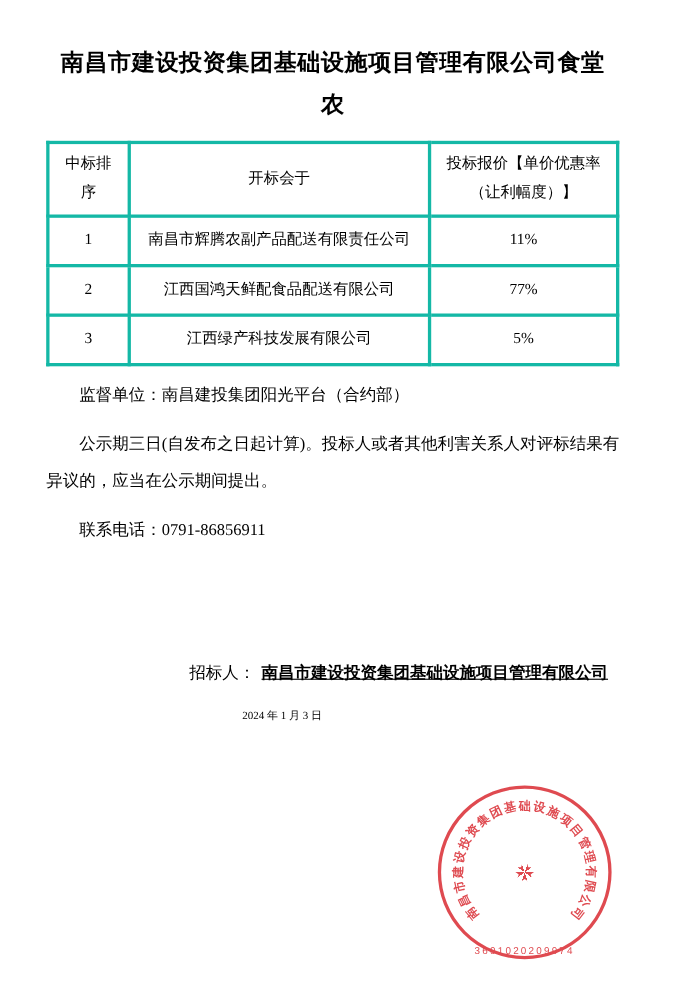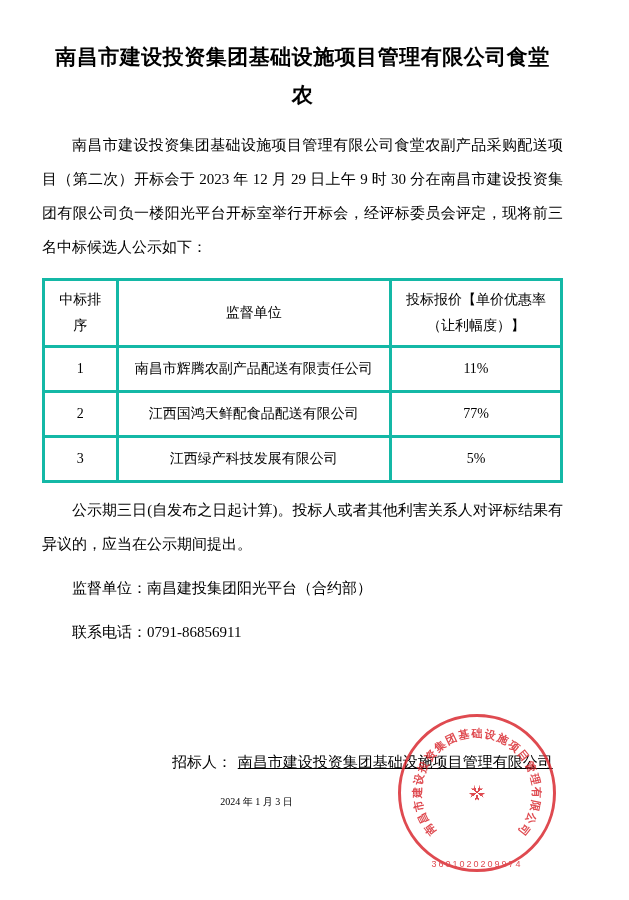--- a/index.html
+++ b/index.html
@@ -80,21 +80,21 @@
     margin-top: 96px;
     position: relative;
     font-size: 15px;
     line-height: 34px;
   }
   .sign-line {
     text-indent: 130px;
   }
   .sign-company {
     text-decoration: underline;
-    font-weight: normal;
+    font-weight: bold;
     padding: 0 2px;
   }
   .sign-date {
     text-align: center;
     padding-right: 92px;
     margin-top: 6px;
     font-size: 10px;
   }
   .seal {
     position: absolute;
@@ -156,30 +156,29 @@
   }
 </style>
 </head>
 <body>
 
 <div class="page">
 
   <div class="doc-title">南昌市建设投资集团基础设施项目管理有限公司食堂农</div>
 
 
-  <div class="body-para">南昌市建设投资集团基础设施项目管理有限公司食堂农副产品采购配送项目（第二次）开标会于 2023 年 12 月 29 日上午 9 时 30 分在南昌市建设投资集团有限公司负一楼阳光平台开标室举行开标会，经评标委员会评定，现将前三名中标候选人公示如下：</div>
 
   <table class="bid-table">
     <thead>
       <tr>
         <th class="col-rank">
           <div>中标排</div>
           <div>序</div>
         </th>
-        <th class="col-name">监督单位</th>
+        <th class="col-name">开标会于</th>
         <th class="col-price">
           <div>投标报价【单价优惠率</div>
           <div>（让利幅度）】</div>
         </th>
       </tr>
     </thead>
     <tbody>
       <tr class="row-data">
         <td>1</td>
         <td>南昌市辉腾农副产品配送有限责任公司</td>
@@ -191,22 +190,22 @@
         <td>77%</td>
       </tr>
       <tr class="row-data">
         <td>3</td>
         <td>江西绿产科技发展有限公司</td>
         <td>5%</td>
       </tr>
     </tbody>
   </table>
 
+  <div class="tail-para">监督单位：南昌建投集团阳光平台（合约部）</div>
   <div class="tail-para">公示期三日(自发布之日起计算)。投标人或者其他利害关系人对评标结果有异议的，应当在公示期间提出。</div>
-  <div class="tail-para">监督单位：南昌建投集团阳光平台（合约部）</div>
   <div class="tail-para">联系电话：0791-86856911</div>
 
   <div class="sign-block">
     <div class="sign-line">
       <span>招标人：</span>
       <span class="sign-company">南昌市建设投资集团基础设施项目管理有限公司</span>
     </div>
     <div class="sign-date">2024 年 1 月 3 日</div>
   </div>
 

